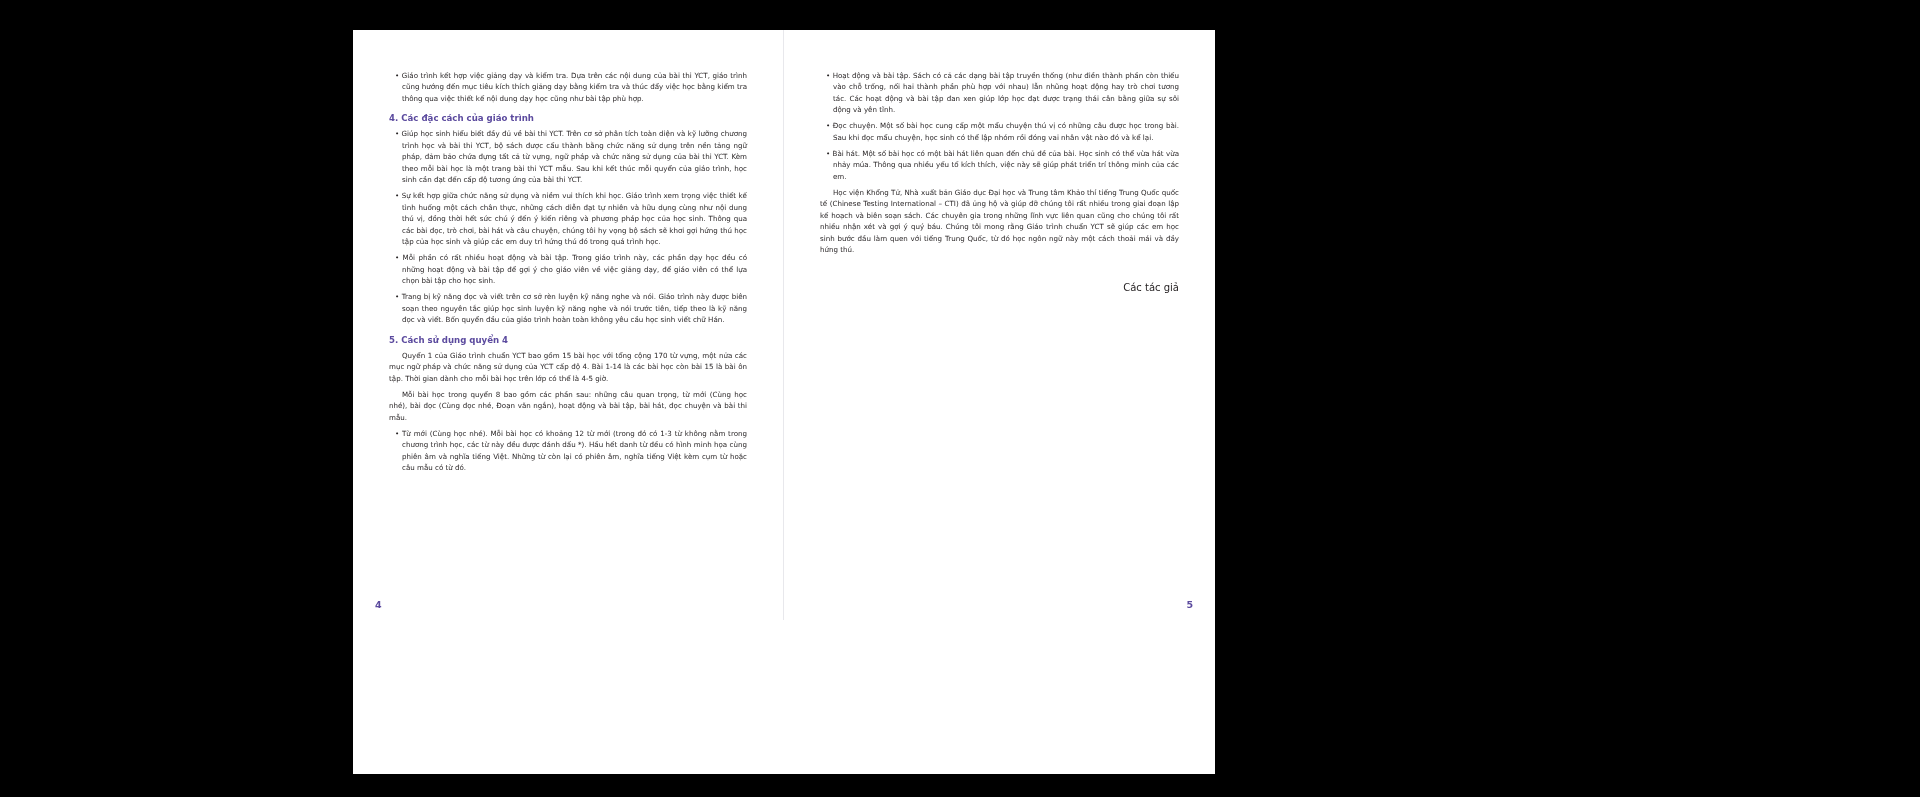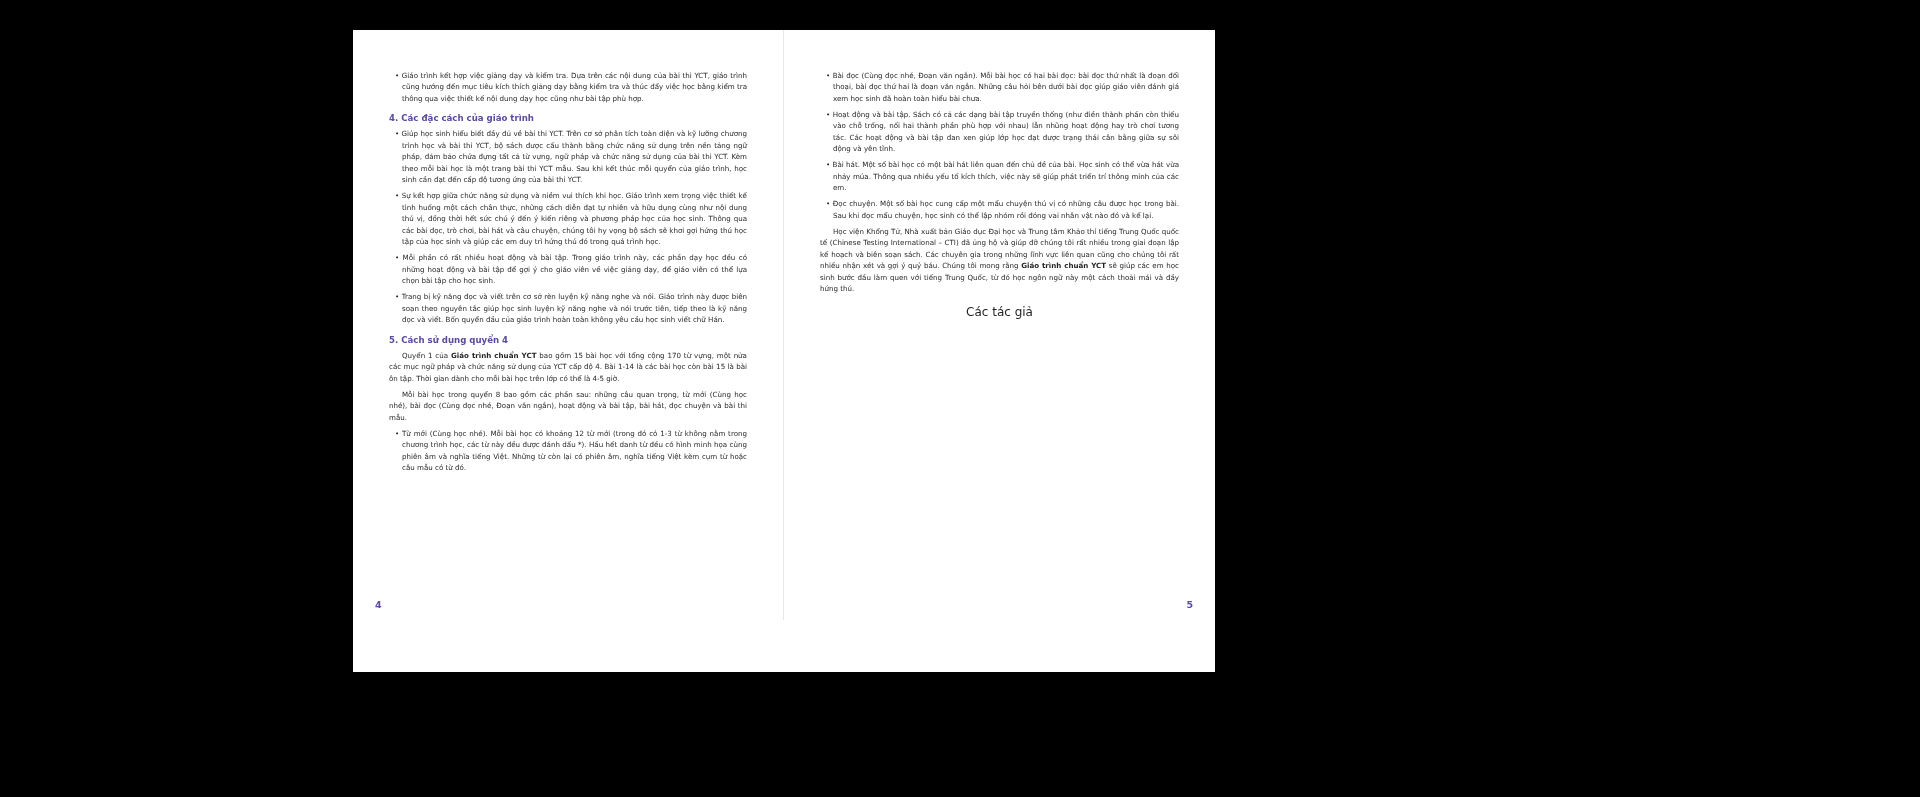--- a/index.html
+++ b/index.html
@@ -16,21 +16,21 @@
     position: relative;
     width: 1920px;
     height: 797px;
     background: #000000;
   }
   .spread {
     position: absolute;
     left: 353px;
     top: 30px;
     width: 862px;
-    height: 642px;
+    height: 744px;
     background: #ffffff;
     display: flex;
   }
   .page {
     position: relative;
     width: 431px;
     height: 590px;
     background: #ffffff;
     padding: 40px 36px 30px 36px;
   }
@@ -47,25 +47,25 @@
   p.bul { padding-left: 13px; text-indent: -7px; }
   p.bul::before { content: "\2022\00a0"; color: #231f20; }
   h2 {
     margin: 8px 0 4px 0;
     font-size: 8.6px;
     font-weight: bold;
     color: #5b4a9e;
     line-height: 1.4;
   }
   h2 .num { color: #5b4a9e; }
-  .b { font-weight: bold; }
+  .b { font-weight: normal; }
   .sig {
-    text-align: center;
-    margin-top: 8px;
-    font-size: 12px;
+    text-align: right;
+    margin-top: 24px;
+    font-size: 10px;
     color: #231f20;
   }
   .folio {
     position: absolute;
     bottom: 10px;
     font-size: 9.5px;
     font-weight: bold;
     color: #5b4a9e;
   }
   .folio.l { left: 22px; }
@@ -88,24 +88,23 @@
           <h2><span class="num">5.</span><span> Cách sử dụng quyển 4</span></h2>
           <p class="ind"><span>Quyển 1 của </span><span class="b">Giáo trình chuẩn YCT</span><span> bao gồm 15 bài học với tổng cộng 170 từ vựng, một nửa các mục ngữ pháp và chức năng sử dụng của YCT cấp độ 4. Bài 1-14 là các bài học còn bài 15 là bài ôn tập. Thời gian dành cho mỗi bài học trên lớp có thể là 4-5 giờ.</span></p>
           <p class="ind">Mỗi bài học trong quyển 8 bao gồm các phần sau: những câu quan trọng, từ mới (Cùng học nhé), bài đọc (Cùng đọc nhé, Đoạn văn ngắn), hoạt động và bài tập, bài hát, đọc chuyện và bài thi mẫu.</p>
           <p class="bul">Từ mới (Cùng học nhé). Mỗi bài học có khoảng 12 từ mới (trong đó có 1-3 từ không nằm trong chương trình học, các từ này đều được đánh dấu *). Hầu hết danh từ đều có hình minh họa cùng phiên âm và nghĩa tiếng Việt. Những từ còn lại có phiên âm, nghĩa tiếng Việt kèm cụm từ hoặc câu mẫu có từ đó.</p>
         </div>
       <div class="folio l">4</div>
     </div>
 
     <div class="page right">
       <div class="col" id="right-col">
-          <p class="bul">Bài đọc (Cùng đọc nhé, Đoạn văn ngắn). Mỗi bài học có hai bài đọc: bài đọc thứ nhất là đoạn đối thoại, bài đọc thứ hai là đoạn văn ngắn. Những câu hỏi bên dưới bài đọc giúp giáo viên đánh giá xem học sinh đã hoàn toàn hiểu bài chưa.</p>
           <p class="bul">Hoạt động và bài tập. Sách có cả các dạng bài tập truyền thống (như điền thành phần còn thiếu vào chỗ trống, nối hai thành phần phù hợp với nhau) lẫn nhũng hoạt động hay trò chơi tương tác. Các hoạt động và bài tập đan xen giúp lớp học đạt được trạng thái cân bằng giữa sự sôi động và yên tĩnh.</p>
+          <p class="bul">Đọc chuyện. Một số bài học cung cấp một mẩu chuyện thú vị có những câu được học trong bài. Sau khi đọc mẩu chuyện, học sinh có thể lập nhóm rồi đóng vai nhân vật nào đó và kể lại.</p>
           <p class="bul">Bài hát. Một số bài học có một bài hát liên quan đến chủ đề của bài. Học sinh có thể vừa hát vừa nhảy múa. Thông qua nhiều yếu tố kích thích, việc này sẽ giúp phát triển trí thông minh của các em.</p>
-          <p class="bul">Đọc chuyện. Một số bài học cung cấp một mẩu chuyện thú vị có những câu được học trong bài. Sau khi đọc mẩu chuyện, học sinh có thể lập nhóm rồi đóng vai nhân vật nào đó và kể lại.</p>
           <p class="ind"><span>Học viện Khổng Tử, Nhà xuất bản Giáo dục Đại học và Trung tâm Khảo thí tiếng Trung Quốc quốc tế (Chinese Testing International – CTI) đã ủng hộ và giúp đỡ chúng tôi rất nhiều trong giai đoạn lập kế hoạch và biên soạn sách. Các chuyên gia trong những lĩnh vực liên quan cũng cho chúng tôi rất nhiều nhận xét và gợi ý quý báu. Chúng tôi mong rằng </span><span class="b">Giáo trình chuẩn YCT</span><span> sẽ giúp các em học sinh bước đầu làm quen với tiếng Trung Quốc, từ đó học ngôn ngữ này một cách thoải mái và đầy hứng thú.</span></p>
           <div class="sig">Các tác giả</div>
         </div>
       <div class="folio r">5</div>
     </div>
 
   </div>
 </div>
 
 </body></html>

